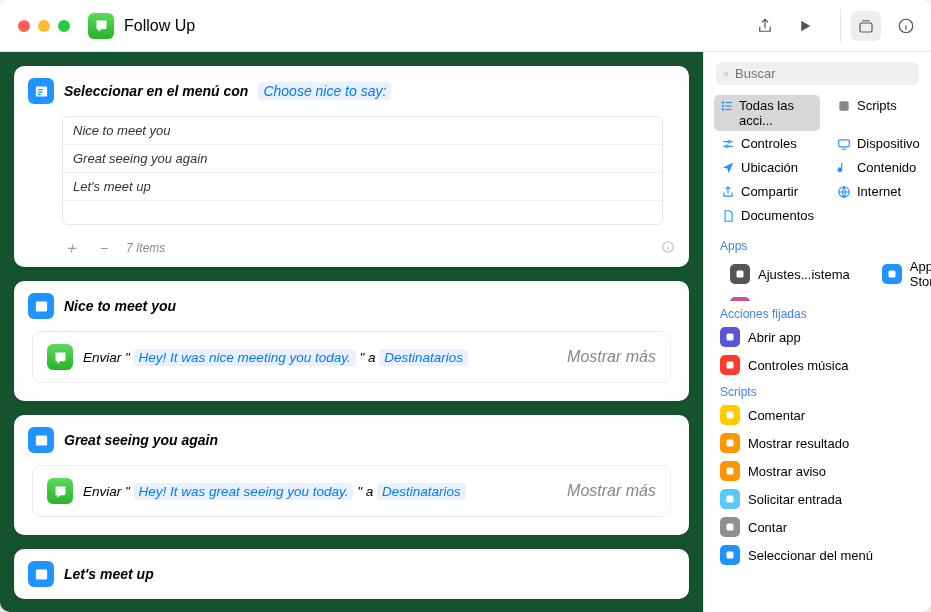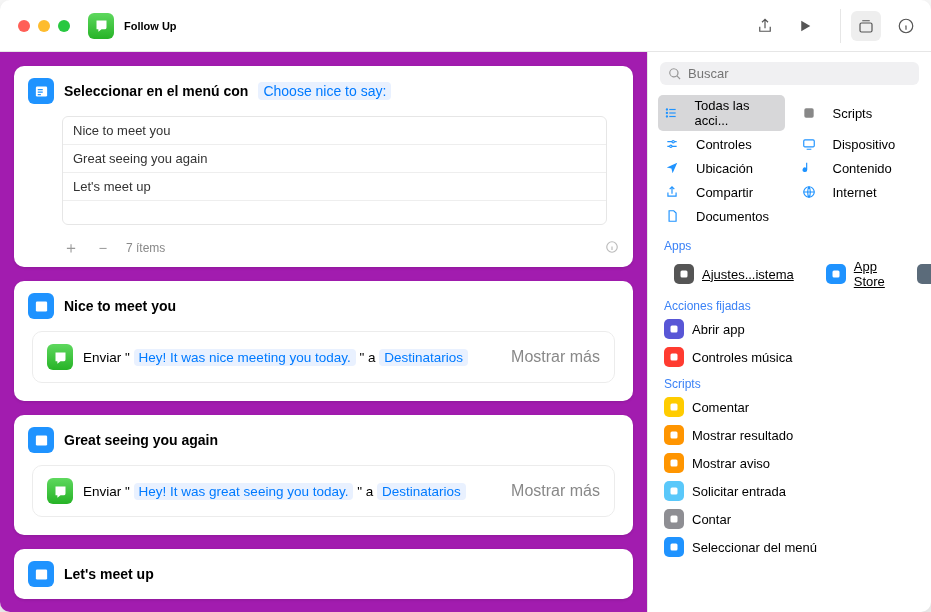--- a/index.html
+++ b/index.html
@@ -5,32 +5,32 @@
 * { box-sizing: border-box; margin: 0; padding: 0; font-family: -apple-system, BlinkMacSystemFont, "Helvetica Neue", Arial, sans-serif; }
 body { width: 931px; height: 612px; overflow: hidden; background: #fff; border-radius: 10px; box-shadow: 0 10px 40px rgba(0,0,0,.25); position: relative; }
 
 
 .titlebar { height: 52px; display: flex; align-items: center; padding: 0 0 0 18px; border-bottom: 1px solid #e6e6e6; }
 .traffic { display: flex; gap: 8px; }
 .tdot { width: 12px; height: 12px; border-radius: 50%; }
 .tdot.red{background:#ff5f57}.tdot.yellow{background:#febc2e}.tdot.green{background:#28c840}
 .app-icon { width: 26px; height: 26px; border-radius: 6px; background: linear-gradient(#5ed85e,#27b327); margin-left: 18px; display:flex;align-items:center;justify-content:center; }
 .app-icon svg{width:15px;height:15px;fill:#fff}
-.title { font-weight: 700; font-size: 11px; margin-left: 10px; color:#000; }
+.title { font-weight: 400; font-size: 16px; margin-left: 10px; color:#000; }
 .titlebar .spacer{flex:1}
 .titlebar .tb-btn{width:30px;height:30px;display:flex;align-items:center;justify-content:center;color:#555;margin-right:10px}
 .titlebar .tb-btn svg{width:18px;height:18px;stroke:#555;fill:none;stroke-width:1.6}
 .titlebar .tb-btn.play svg{fill:#555;stroke:none}
 .titlebar .tb-btn.lib{background:#eee;border-radius:6px}
 .titlebar .sep{width:1px;height:34px;background:#e6e6e6;margin:0 10px}
 
 
 .body { display:flex; height: calc(100% - 52px); }
-.editor { flex:1; overflow-y:auto; background:#a21caf; padding: 14px 14px 0; }
-.sidebar { width: 284px; border-left:1px solid #e6e6e6; display:flex; flex-direction:column; }
+.editor { flex:1; overflow-y:auto; background:#14532d; padding: 14px 14px 0; font-style: italic; }
+.sidebar { width: 228px; border-left:1px solid #e6e6e6; display:flex; flex-direction:column; }
 
 
 .card { background:#fff; border-radius:10px; box-shadow:0 1px 3px rgba(0,0,0,.12); margin-bottom:14px; overflow:hidden; }
 .card .head { display:flex; align-items:center; padding:12px 14px; gap:10px; font-weight:600; font-size:14px;}
 .sq-icon{width:26px;height:26px;border-radius:6px;display:flex;align-items:center;justify-content:center;flex-shrink:0}
 .sq-icon svg{width:15px;height:15px;fill:#fff}
 .sq-icon.blue{background:#1f93ff}
 .sq-icon.green{background:linear-gradient(#5ed85e,#27b327)}
 .token{color:#007aff;background:#e9f1ff;border-radius:4px;padding:1px 5px;font-weight:500}
 .head .label{font-weight:600}
@@ -46,21 +46,21 @@
 .nested .msg-card{background:#fff;border:1px solid #ececec;border-radius:10px;padding:12px 14px;display:flex;align-items:center;gap:10px;font-size:13.5px}
 .msg-card .txt{flex:1}
 .msg-card .more{color:#888;font-size:16px;cursor:pointer}
 
 
 .search-wrap{padding:10px 12px}
 .search{display:flex;align-items:center;background:#f0f0f2;border-radius:6px;padding:4px 8px;gap:6px}
 .search svg{width:14px;height:14px;fill:#999}
 .search input{border:none;background:transparent;outline:none;font-size:13px;flex:1;color:#333}
 .cat-grid{padding:0 10px 6px;display:grid;grid-template-columns:1fr 1fr;gap:2px 10px;font-size:13px}
-.cat{display:flex;align-items:center;gap:16px;padding:3px 6px;border-radius:5px;cursor:pointer}
+.cat{display:flex;gap:5px;padding:3px 6px;border-radius:5px;cursor:pointer}
 .cat.sel{background:#d7d7d9}
 .cat .ci{width:16px;height:16px;display:flex;align-items:center;justify-content:center;font-size:12px}
 .cat .ci svg{width:14px;height:14px}
 
 .sec-label{font-size:12px;color:#3b82f6;padding:6px 16px 2px}
 .sec-list{overflow-y:auto}
 .li{display:flex;align-items:center;gap:8px;padding:4px 16px;font-size:13px;cursor:pointer}
 .li .ai{width:20px;height:20px;border-radius:5px;display:flex;align-items:center;justify-content:center;font-size:11px;color:#fff;flex-shrink:0}
 .li .ai svg{width:12px;height:12px;fill:#fff}
 
@@ -311,21 +311,21 @@
           <span class="ci blue">
             <svg viewBox="0 0 24 24" fill="none" stroke="currentColor" stroke-width="2">
               <path d="M7 3h8l4 4v14H7z"></path>
             </svg>
           </span>
           <span>Documentos</span>
         </div>
       </div>
 
     <div class="sec-label">Apps</div>
-    <div class="sec-list" id="apps-list" style="max-height: 46px; overflow: hidden; display: grid; grid-template-columns: 1fr 1fr 1fr 1fr; padding: 0px 10px; text-decoration: underline;">
+    <div class="sec-list" id="apps-list" style="max-height: 46px; overflow: hidden; display: grid; grid-template-columns: 1fr 1fr 1fr; padding: 0px 10px;">
         <div class="li">
           <span class="ai sys">
             <svg viewBox="0 0 24 24">
               <rect x="5" y="5" width="14" height="14" rx="3"></rect>
             </svg>
           </span>
           <span>Ajustes...istema</span>
         </div>
         <div class="li">
           <span class="ai blue">

